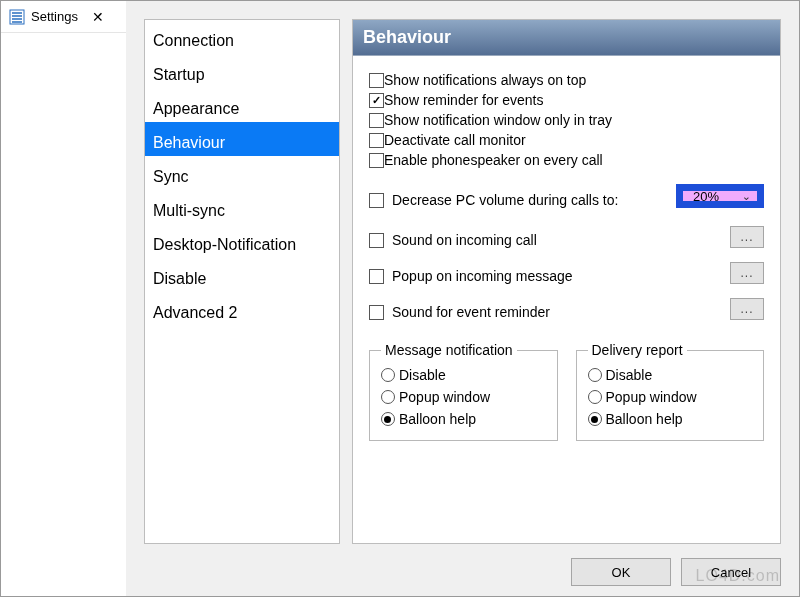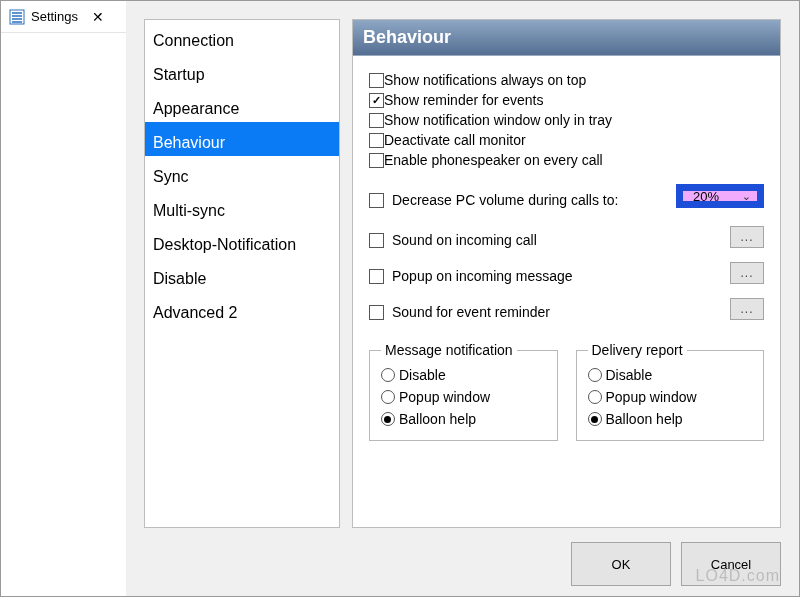--- a/index.html
+++ b/index.html
@@ -188,21 +188,21 @@
     background: #000;
   }
   .buttons {
     display: flex;
     justify-content: flex-end;
     gap: 10px;
     padding-top: 14px;
   }
   .btn {
     min-width: 100px;
-    height: 44px;
+    height: 28px;
     border: 1px solid #a5a5a5;
     background: #e4e4e4;
     display: flex; align-items: center; justify-content: center;
     font-size: 13px;
   }
   .watermark {
     position: absolute;
     right: 20px;
     bottom: 12px;
     color: rgba(0,0,0,0.18);

